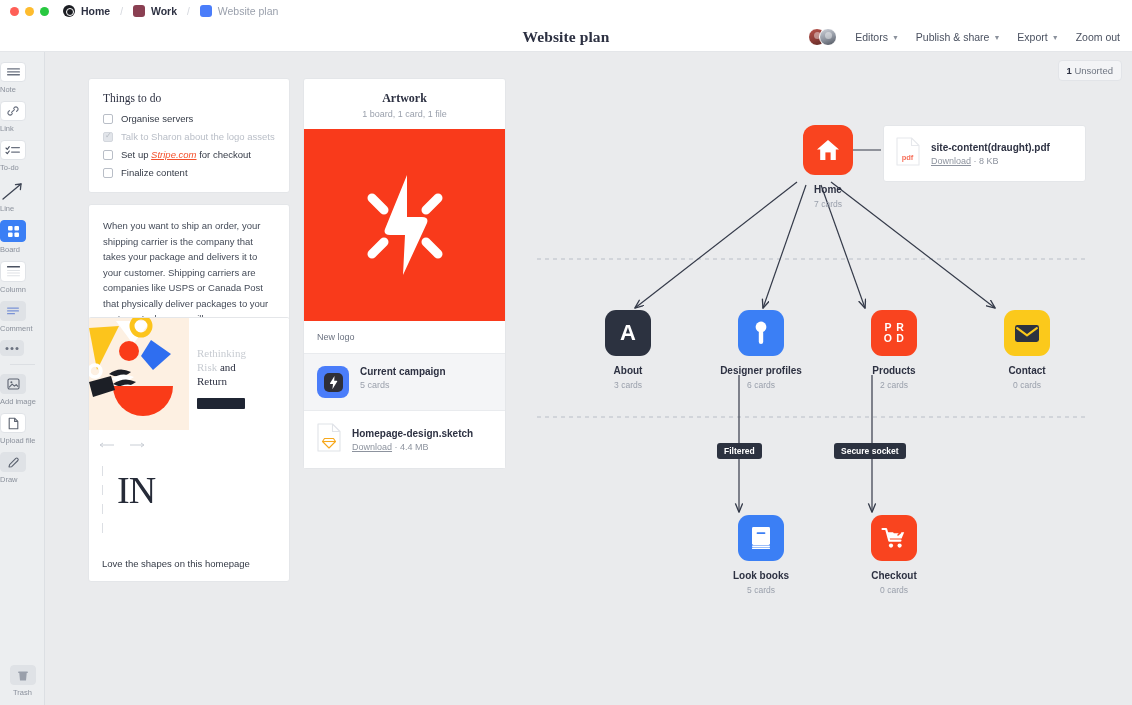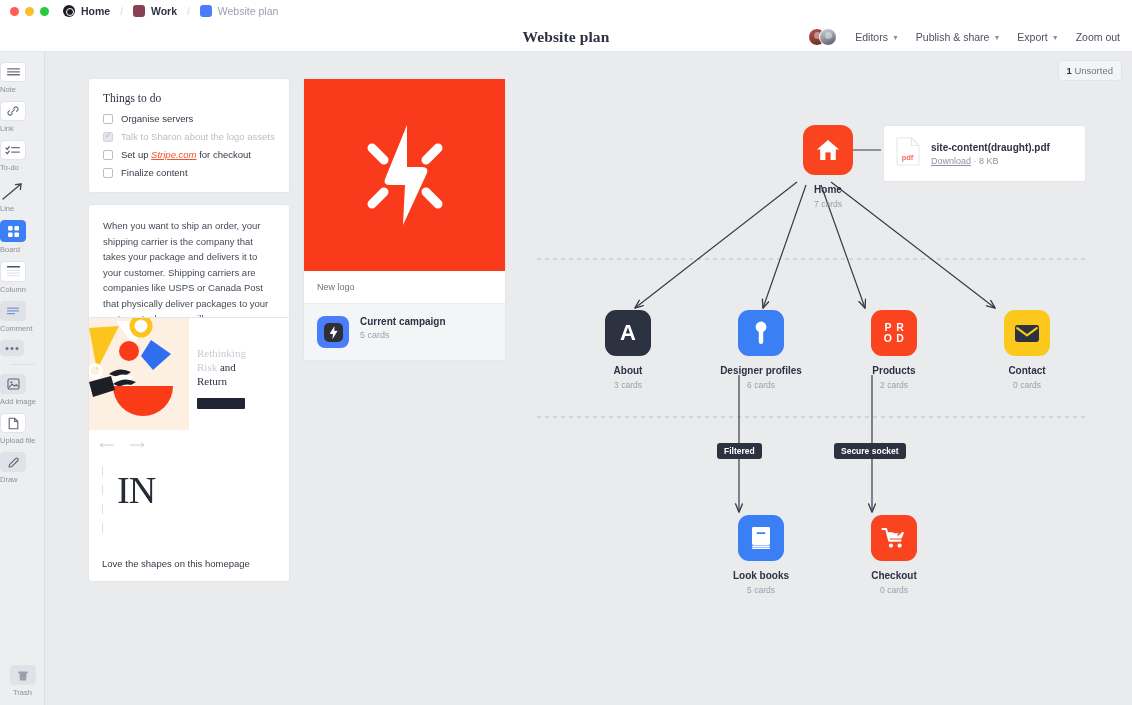--- a/index.html
+++ b/index.html
@@ -432,20 +432,24 @@
             <div class="tick"></div>
         </div>
 
         <div class="big-in">IN</div>
 
       </div>
       <div class="shot-cap">Love the shapes on this homepage</div>
     </div>
 
     <div class="card art-card">
+      <div class="art-head">
+        <div class="art-title">Artwork</div>
+        <div class="art-sub">1 board, 1 card, 1 file</div>
+      </div>
 
       <div class="art-img">
         <svg width="120" height="120" viewBox="0 0 120 120">
           <path d="M62 10 L40 64 Q38 70 45 70 L60 70 L58 110 L82 58 Q84 52 77 52 L62 52 Z" fill="#ffffff"></path>
           <g stroke="#ffffff" stroke-width="9" stroke-linecap="round">
             <line x1="27" y1="33" x2="39" y2="45"></line>
             <line x1="93" y1="33" x2="81" y2="45"></line>
             <line x1="27" y1="89" x2="39" y2="77"></line>
             <line x1="93" y1="89" x2="81" y2="77"></line>
           </g>
@@ -462,20 +466,36 @@
             <path d="M10.5 3 L6 10.2 Q5.6 11 6.7 11 L9 11 L8.4 16.2 L13.2 8.6 Q13.6 7.8 12.5 7.8 L10.2 7.8 Z" fill="#ffffff"></path>
           </svg>
         </div>
         <div>
           <div class="camp-t">Current campaign</div>
           <div class="camp-s">5 cards</div>
         </div>
       </div>
       <div class="art-sep"></div>
 
+      <div class="file-row">
+        <div>
+          <svg width="24" height="29" viewBox="0 0 24 29">
+            <path d="M1 1 h14.5 l7.5 7.5 v19.5 h-22 z" fill="#fff" stroke="#e0e3e8" stroke-width="1.1" stroke-linejoin="round"></path>
+            <path d="M15.5 1 v7.5 h7.5" fill="none" stroke="#e0e3e8" stroke-width="1.1" stroke-linejoin="round"></path>
+            <g stroke="#f7a81b" stroke-width="1.1" fill="none" stroke-linejoin="round">
+              <path d="M7.5 15.5 h9 l2 3 -6.5 6.5 -6.5 -6.5 z"></path>
+              <path d="M5.5 18.5 h13"></path>
+            </g>
+          </svg>
+        </div>
+        <div>
+          <div class="file-t">Homepage-design.sketch</div>
+          <div class="file-s"><u>Download</u> · <span>4.4 MB</span></div>
+        </div>
+      </div>
     </div>
 
     <svg class="dsvg">
       <defs>
         <marker id="ah" markerWidth="9" markerHeight="9" refX="7.4" refY="3.2" orient="auto">
           <path d="M0.6,0.3 L7.6,3.2 L0.6,6.1" fill="none" stroke="#343a49" stroke-width="1.1" stroke-linecap="round" stroke-linejoin="round"></path>
         </marker>
       </defs>
 
       <line x1="492" y1="207" x2="1042" y2="207" stroke="#b9bec7" stroke-width="1" stroke-dasharray="4 4"></line>

